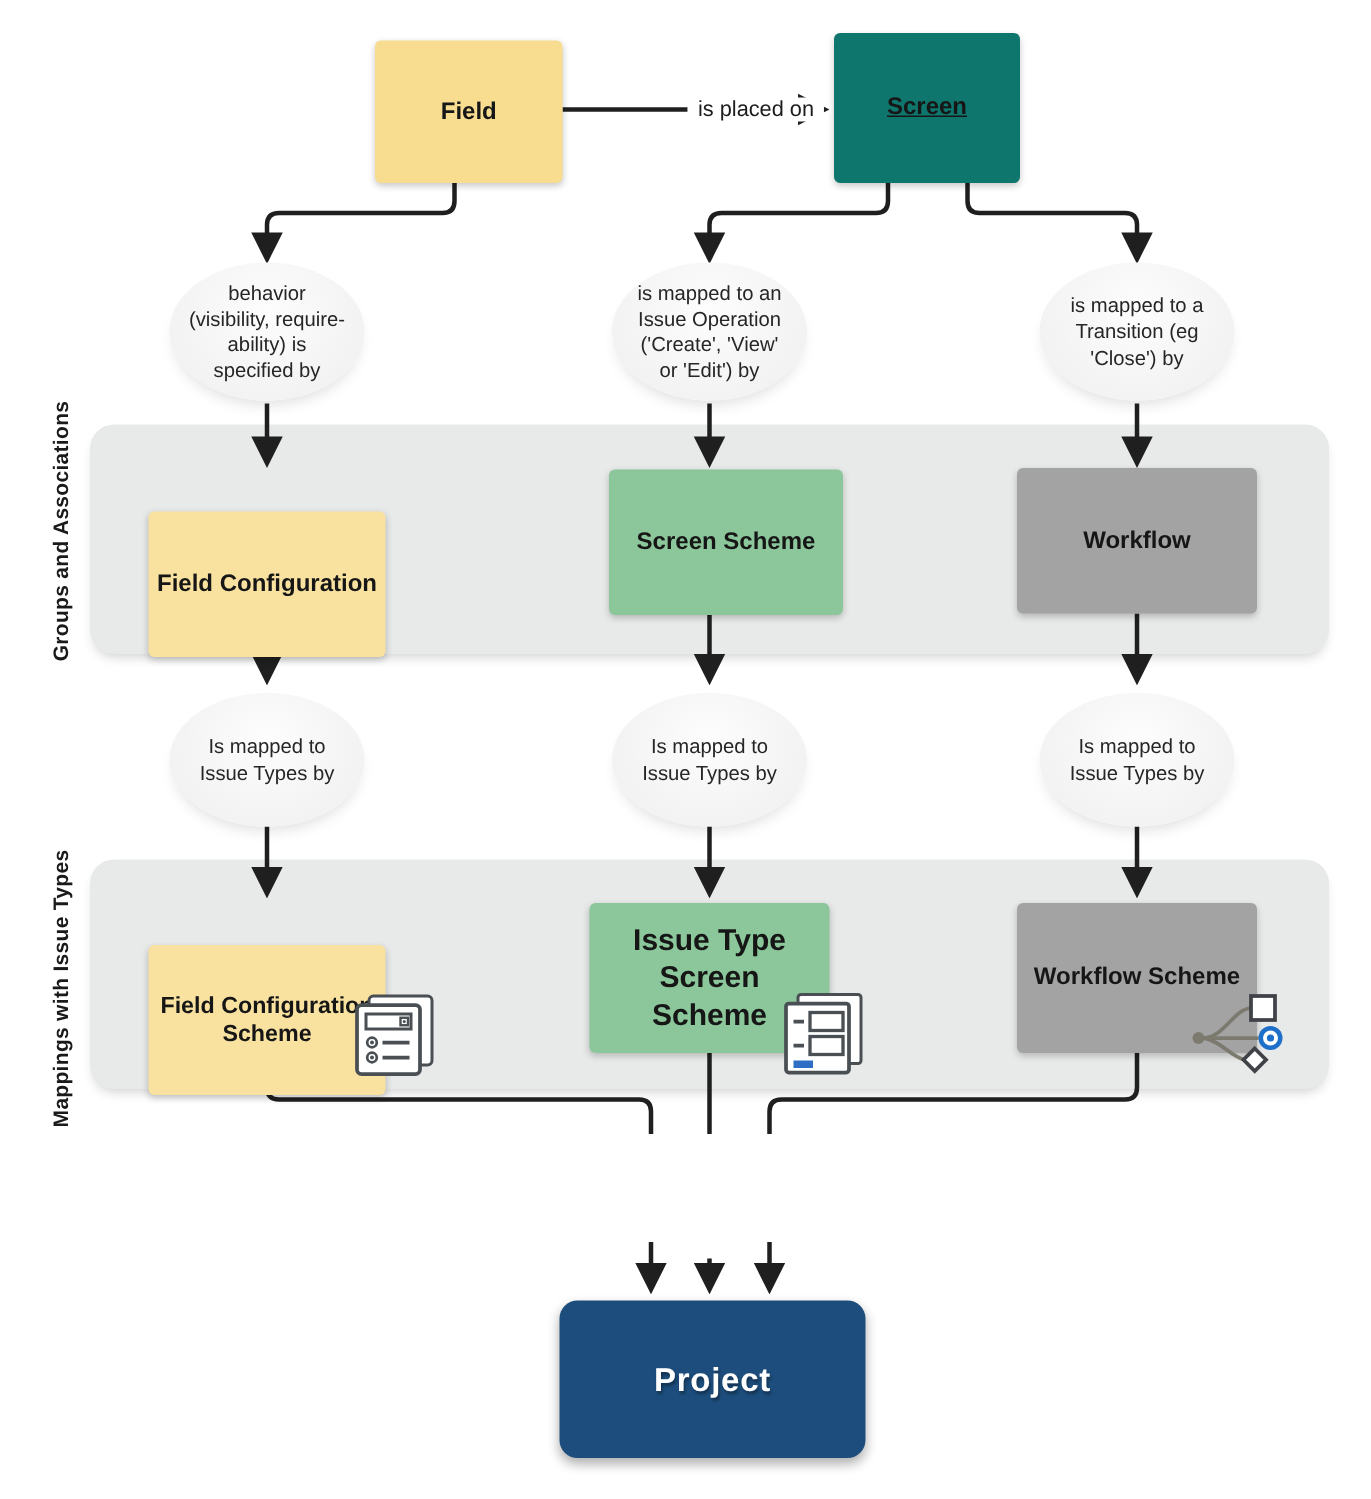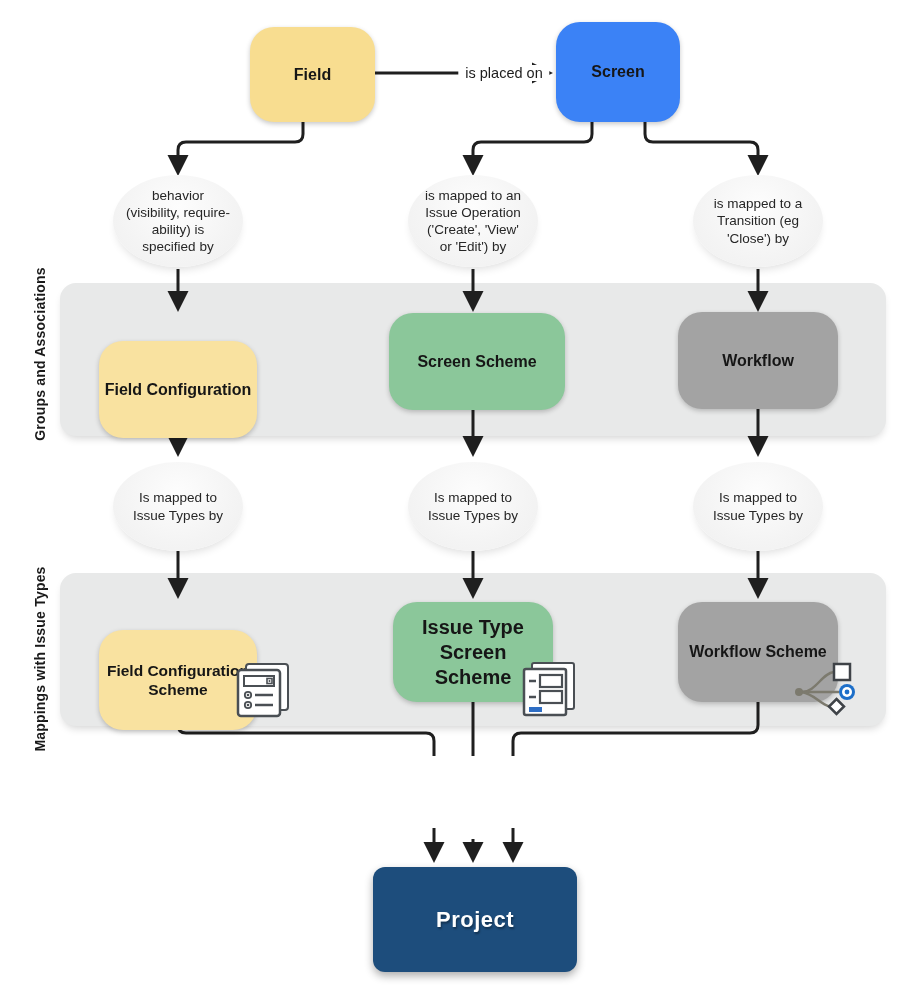--- a/index.html
+++ b/index.html
@@ -13,34 +13,34 @@
   }
   .band1{top:283px;} .band2{top:573px;}
   .vlabel{
     position:absolute;width:230px;left:-75px;text-align:center;z-index:1;
     transform:rotate(-90deg);transform-origin:center;
     font-size:14px;font-weight:bold;color:#1a1a1a;letter-spacing:.2px;
   }
   .vlabel1{top:346px;} .vlabel2{top:651px;}
   svg.wires{position:absolute;inset:0;z-index:2;pointer-events:none;}
   .node{
-    position:absolute;z-index:3;border-radius:24px;display:flex;align-items:center;justify-content:center;
+    position:absolute;z-index:3;border-radius:4px;display:flex;align-items:center;justify-content:center;
     font-weight:bold;font-size:16px;color:#161616;text-align:center;white-space:pre-line;line-height:1.25;
     box-shadow:0 2px 5px rgba(0,0,0,.22);
   }
   .yellow{background:#f8dd90;}
   .yellow-lt{background:#f9e2a0;margin-top:28px;}
-  .green{background:#3b82f6;}
+  .green{background:#0f766e;text-decoration:underline;}
   .green-lt{background:#8bc79a;}
   .bluegray{background:#a3a3a3;align-items:center;}
   .navy{background:#1d4d7c;border-radius:12px;box-shadow:0 4px 8px rgba(0,0,0,.32);}
   .node-field{left:250px;top:27px;width:125px;height:95px;}
   .node-screen{left:556px;top:22px;width:124px;height:100px;}
   .node-field-configuration{left:99px;top:313px;width:158px;height:97px;}
-  .node-screen-scheme{left:389px;top:313px;width:176px;height:97px;}
+  .node-screen-scheme{left:406px;top:313px;width:156px;height:97px;}
   .node-workflow{left:678px;top:312px;width:160px;height:97px;}
   .node-fcs{left:99px;top:602px;width:158px;height:100px;font-size:15.5px;}
   .node-itss{left:393px;top:602px;width:160px;height:100px;font-size:20px;}
   .node-wfs{left:678px;top:602px;width:160px;height:100px;}
   .node-project{left:373px;top:867px;width:204px;height:105px;
     color:#ffffff;font-size:22px;letter-spacing:.5px;text-shadow:1px 2px 2px rgba(0,0,0,.35);}
   .ellipse{
     position:absolute;z-index:3;border-radius:50%;display:flex;align-items:center;justify-content:center;
     background:radial-gradient(ellipse at 50% 35%, #fdfdfd 0%, #f4f4f4 60%, #efefef 100%);
     box-shadow:0 6px 10px -4px rgba(0,0,0,.14);

